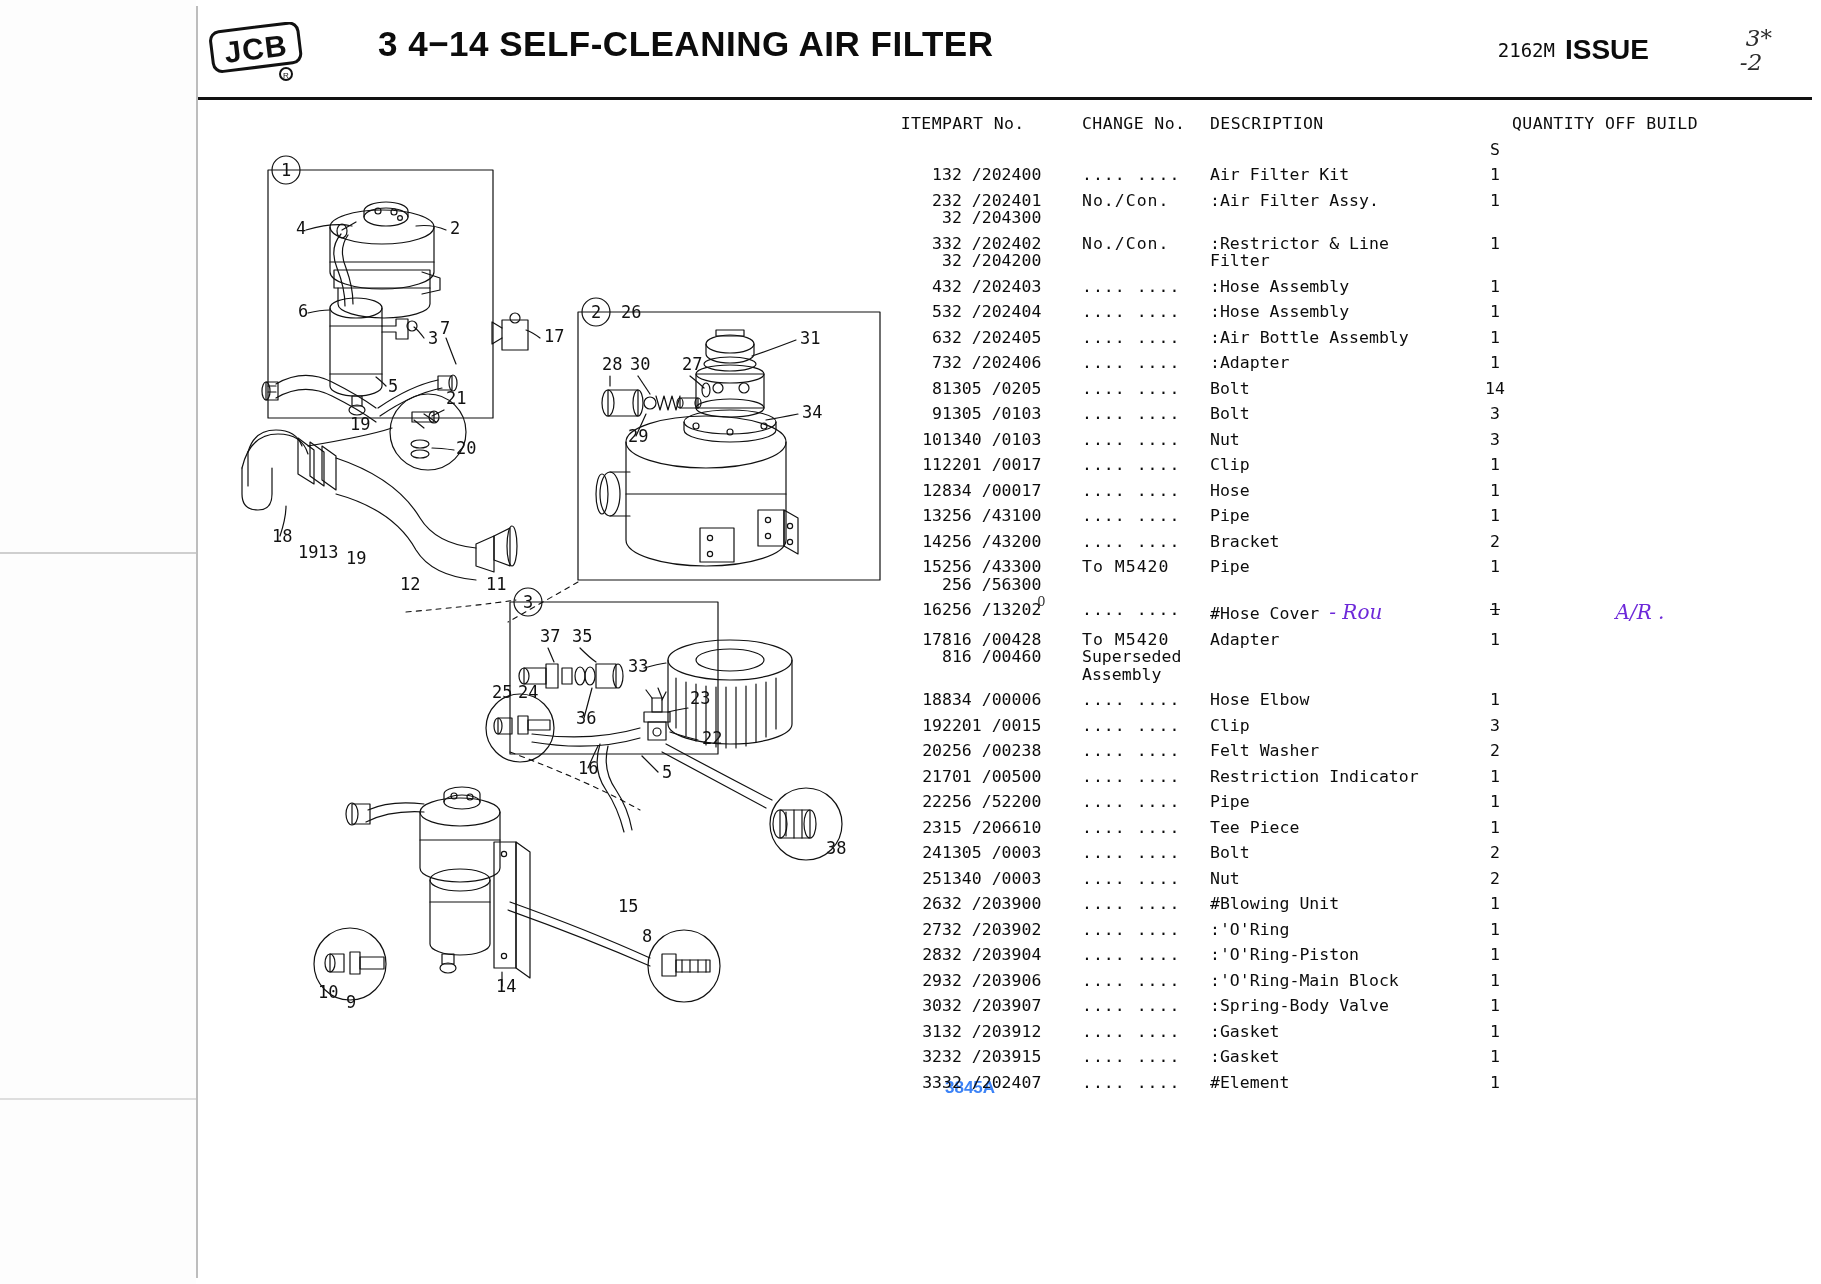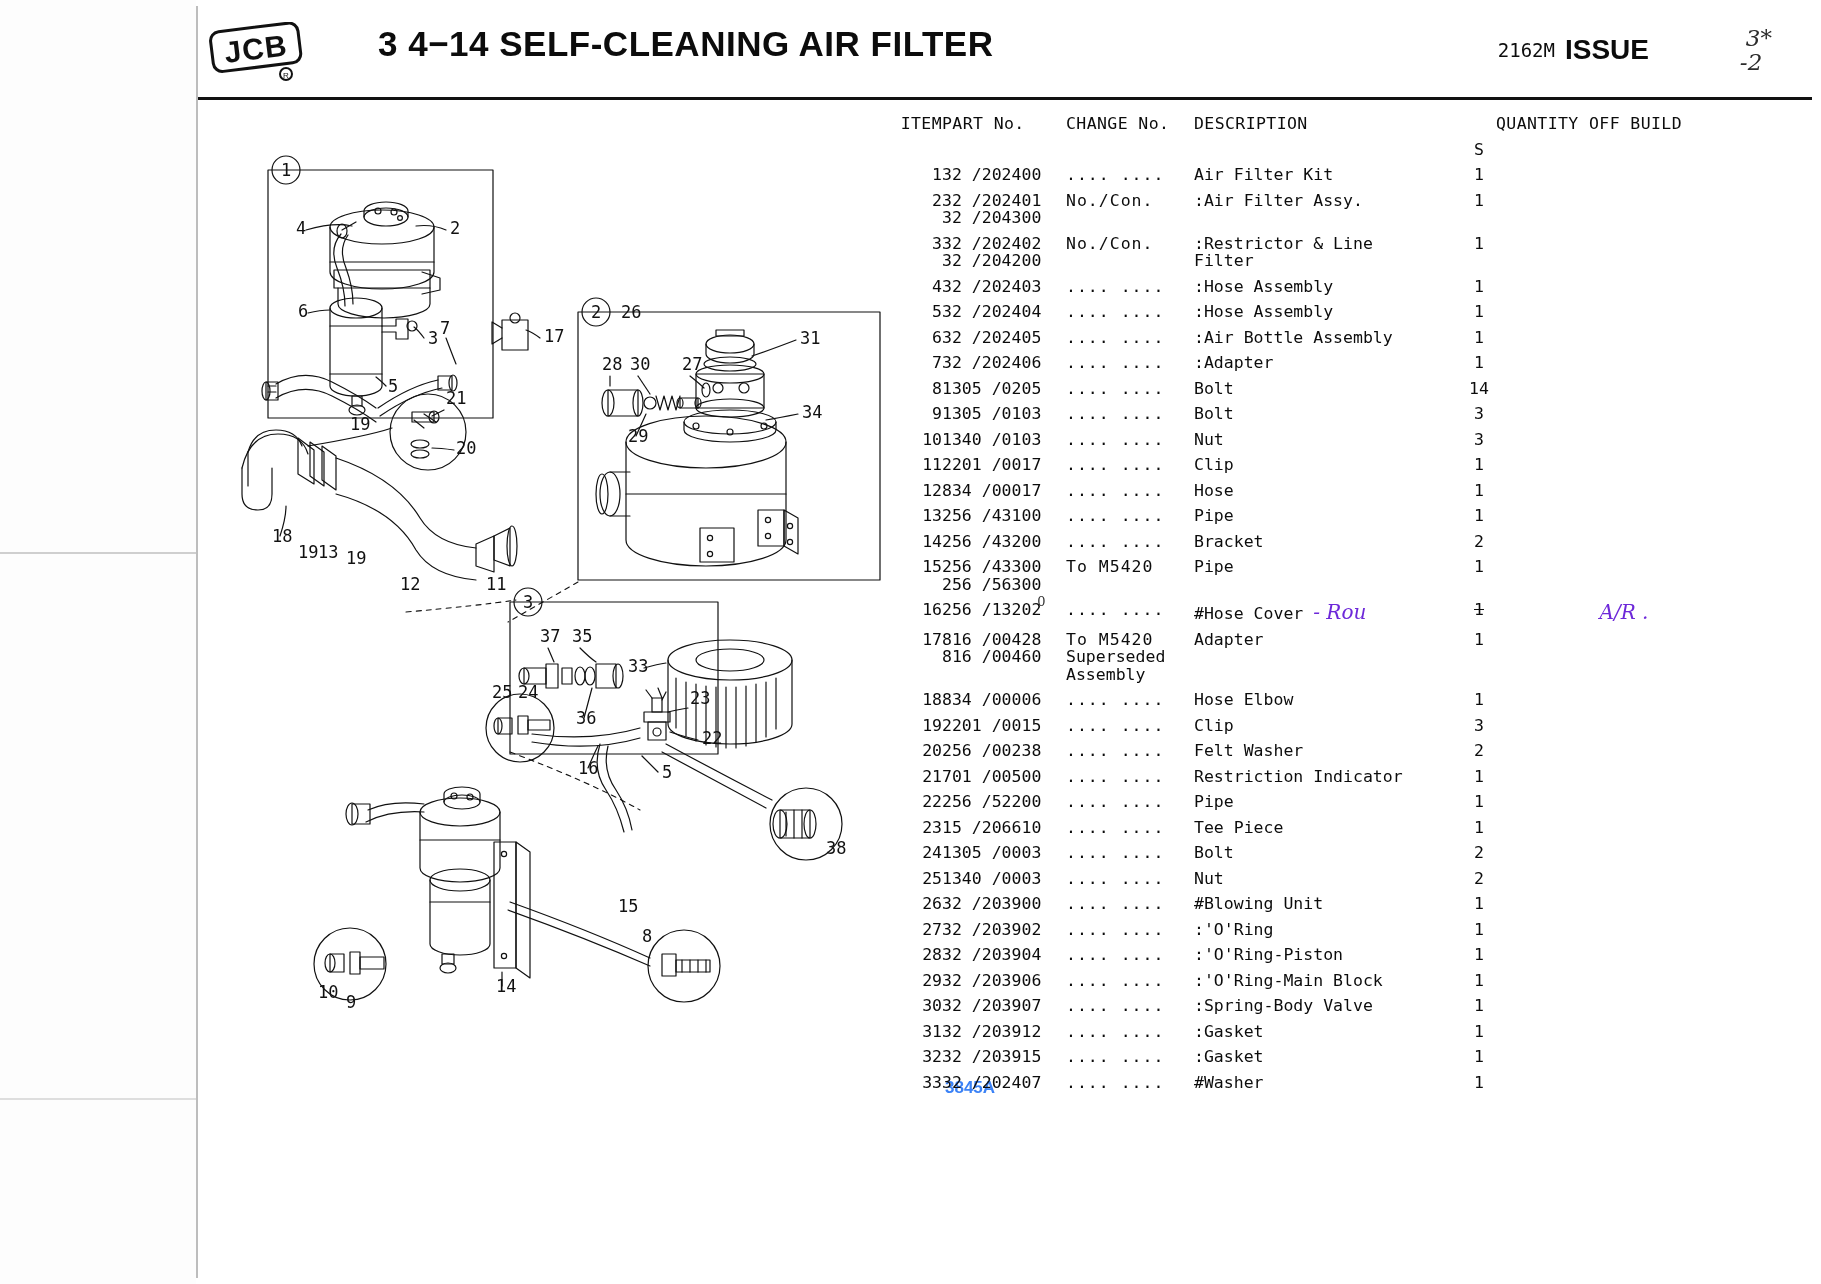--- a/index.html
+++ b/index.html
@@ -36,21 +36,21 @@
   }
   #hand-issue .l2{display:block;margin-left:-6px;}
   #rule{position:absolute;left:198px;top:97px;width:1614px;height:3px;background:#111;}
 
   
   #table-wrap{position:absolute;left:898px;top:116px;width:915px;}
   table.parts{border-collapse:collapse;font-size:16.5px;line-height:1.0;}
   table.parts td{vertical-align:top;padding:0;}
   .thead td{padding-bottom:18px;font-size:16.5px;letter-spacing:0.4px;}
   .c-item{width:44px;text-align:right;padding-right:20px;}
-  .c-part{width:124px;white-space:pre;}
+  .c-part{width:140px;white-space:pre;}
   .c-change{width:128px;white-space:pre;}
   .c-desc{width:250px;white-space:pre;padding-left:14px;}
   .c-qty{width:70px;text-align:center;}
   .c-extra{width:220px;text-align:center;}
   tr.row td{padding-top:9px;padding-bottom:0px;}
   tr.sub td{padding-top:1px;}
   .dots{letter-spacing:1px;}
   .strike{text-decoration:line-through;}
   .hand{
     font-family:"DejaVu Serif",serif;font-style:italic;font-size:20px;color:#6d28d9;
@@ -728,21 +728,21 @@
             <td class="c-part">32 /203915</td>
             <td class="c-change dots">.... ....</td>
             <td class="c-desc">:Gasket</td>
             <td class="c-qty"><span>1</span></td>
             <td class="c-extra"></td>
           </tr>
           <tr class="row">
             <td class="c-item">33</td>
             <td class="c-part">32 /202407</td>
             <td class="c-change dots">.... ....</td>
-            <td class="c-desc">#Washer</td>
+            <td class="c-desc">#Element</td>
             <td class="c-qty"><span>1</span></td>
             <td class="c-extra"></td>
           </tr>
         </tbody>
     </table>
   </div>
 
 </div>
 
 </body></html>

